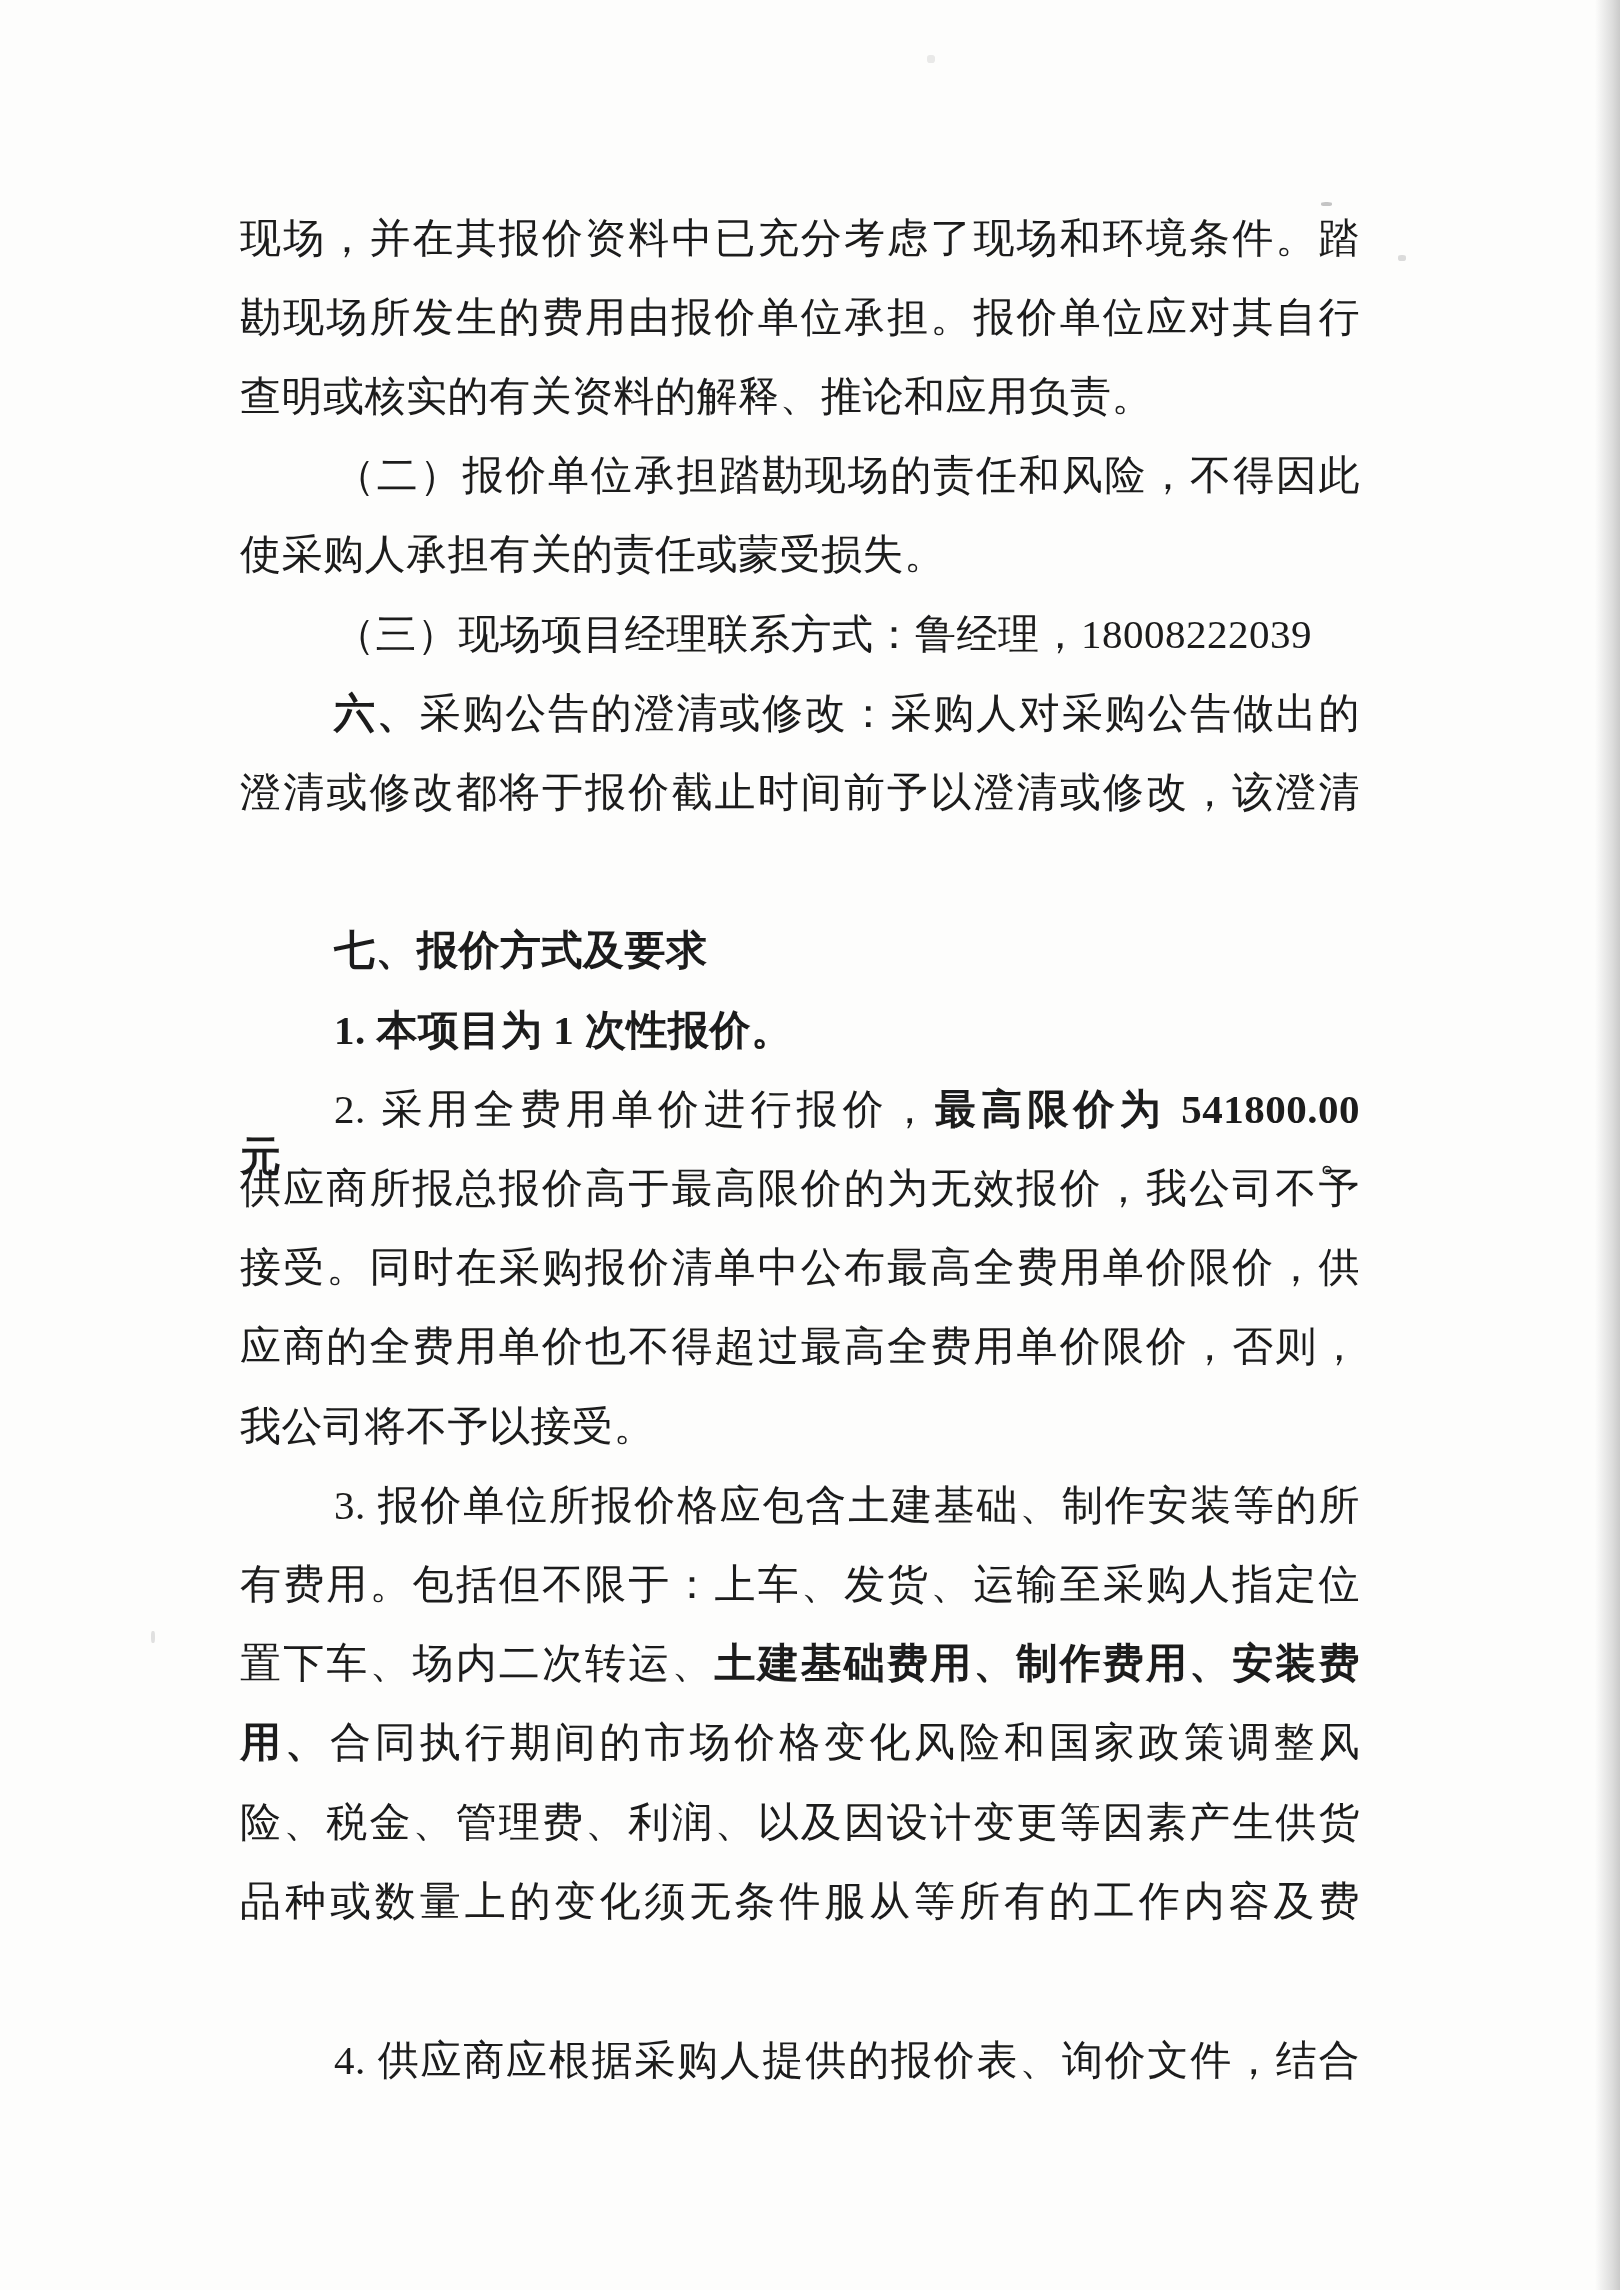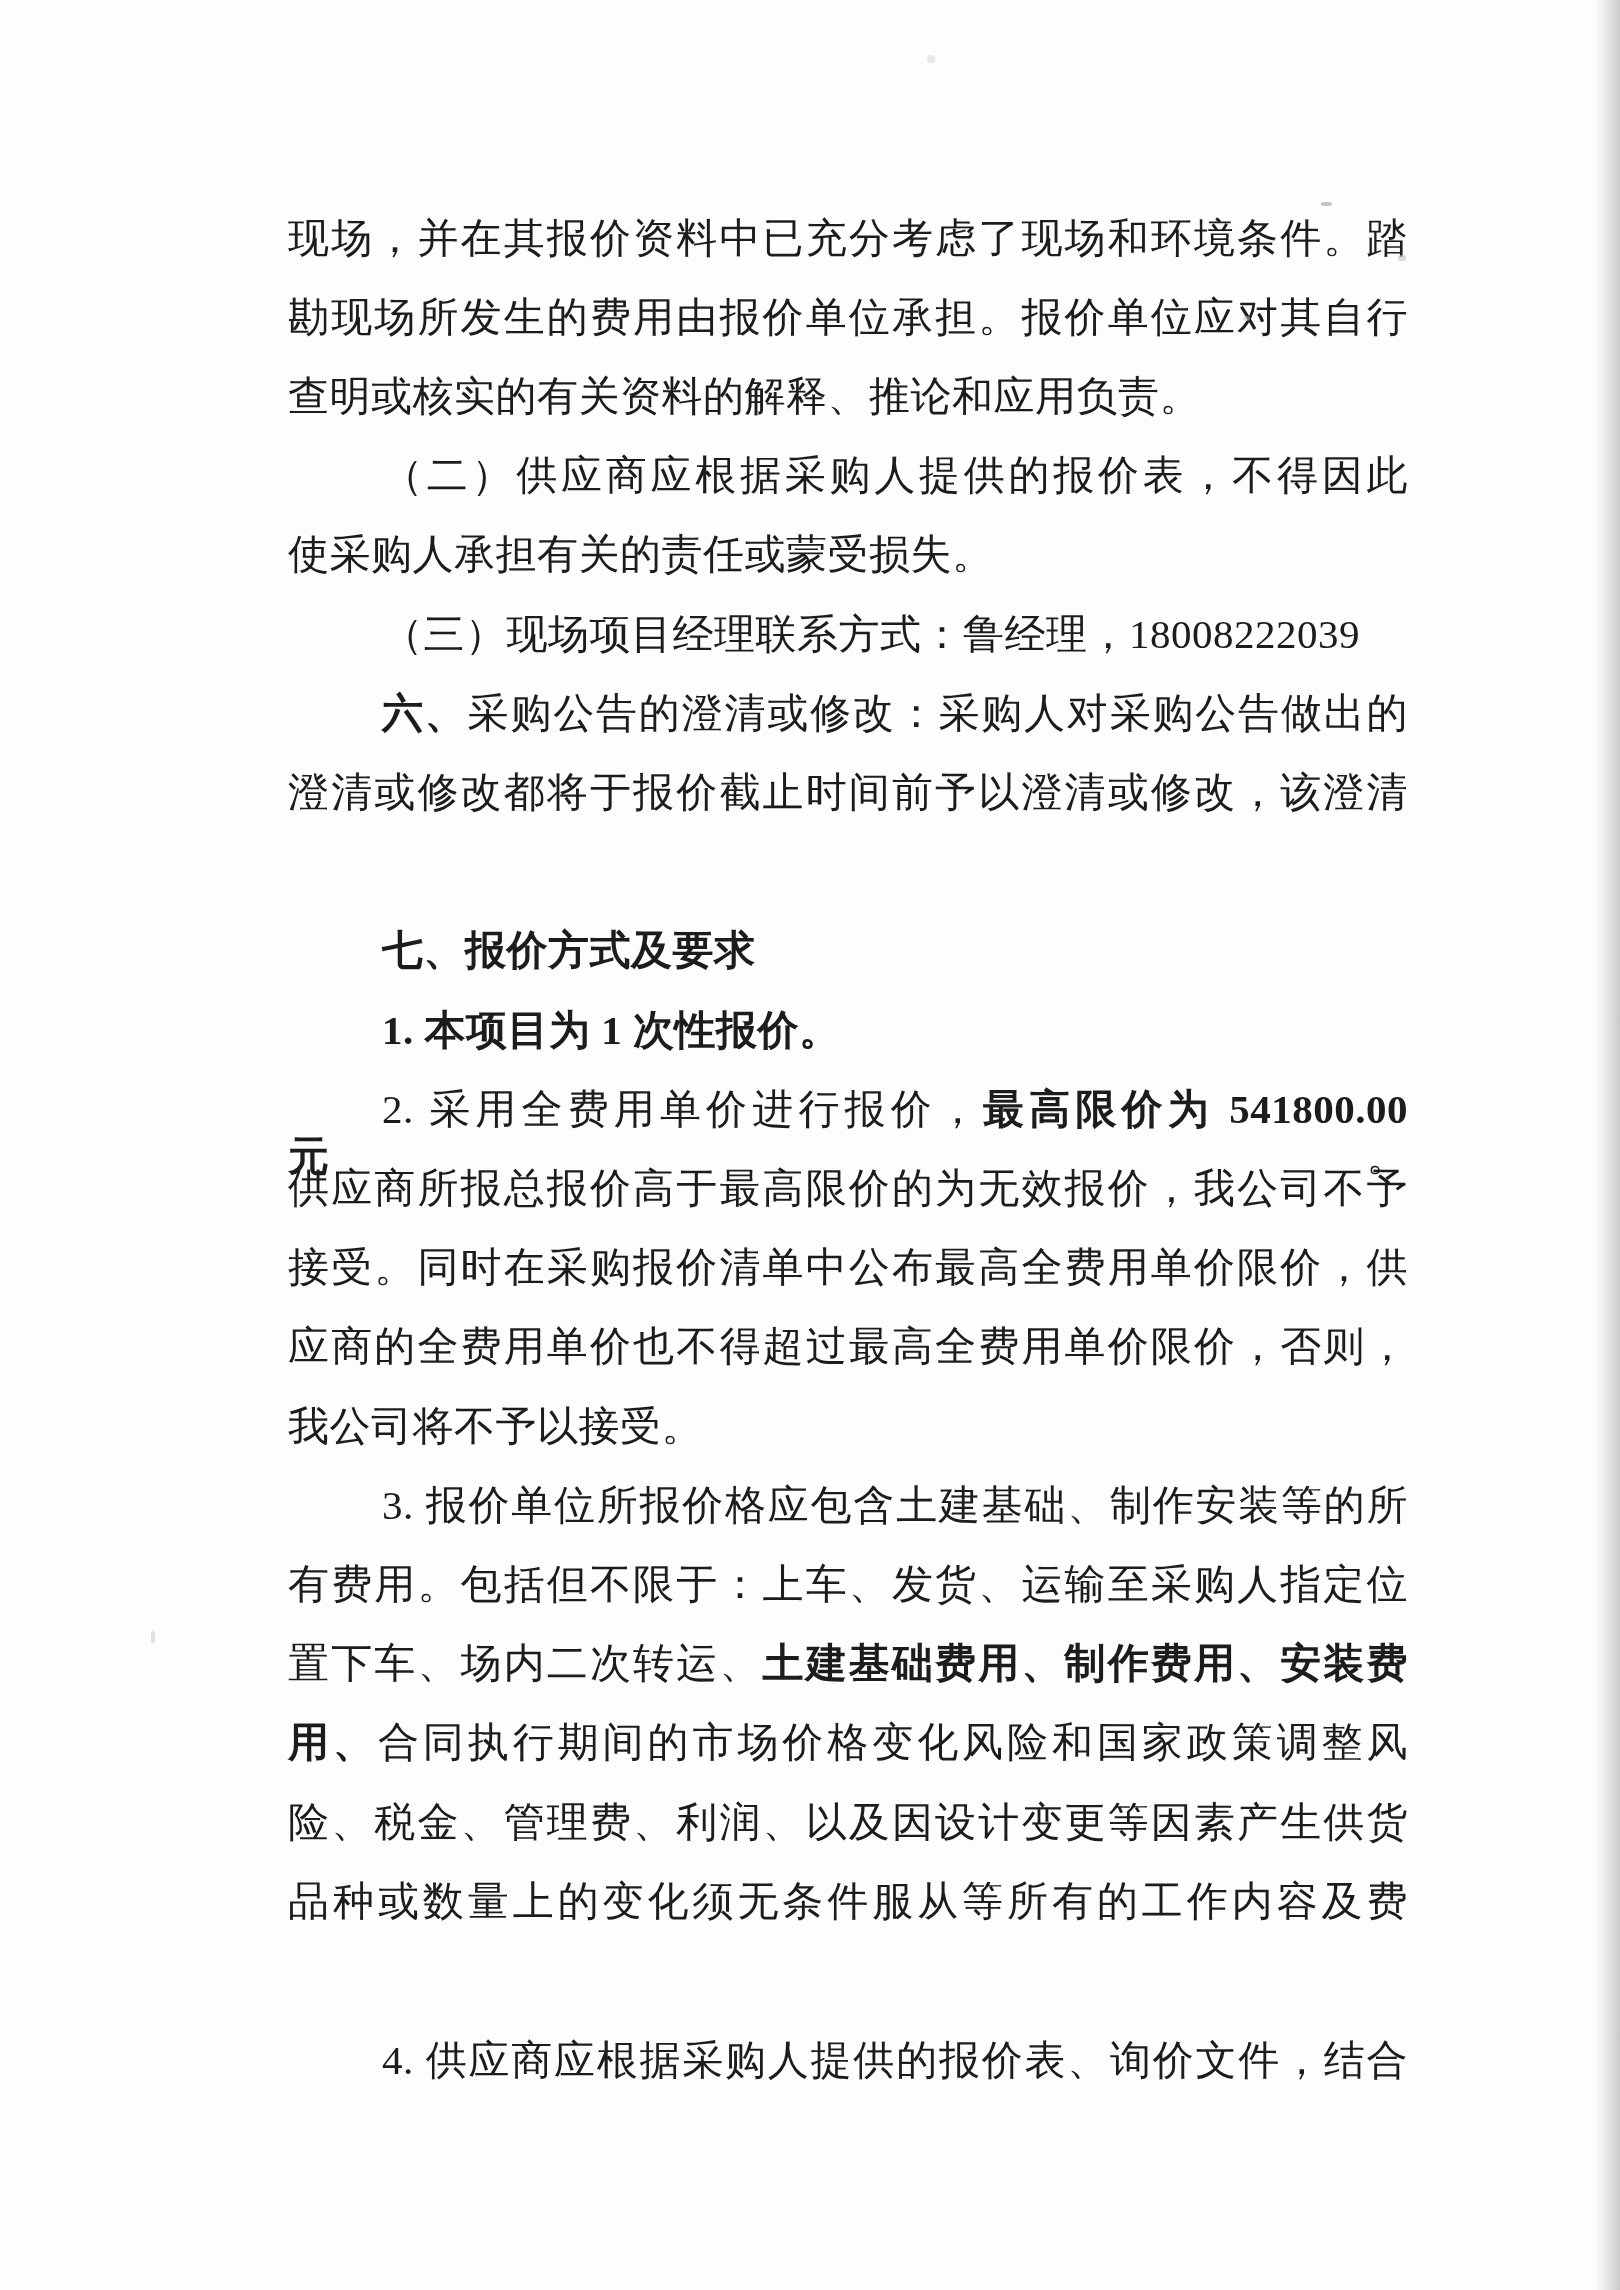--- a/index.html
+++ b/index.html
@@ -20,21 +20,20 @@
     height:100%;
   }
   .line{
     position:absolute;
     left:0;
     width:100%;
     font-size:41px;
     line-height:1.15;
     white-space:nowrap;
     letter-spacing:0.5px;
-    margin-left:48px;
   }
   .line.full{
     white-space:normal;
     text-align:justify;
     text-align-last:justify;
   }
   .line.ind{
     text-indent:94px;
   }
   .b{
@@ -61,21 +60,21 @@
 <div class="page">
 
   <div class="textblock">
 
     <div class="line full" style="top:215px"><span>现场，并在其报价资料中已充分考虑了现场和环境条件。踏</span></div>
 
     <div class="line full" style="top:294px"><span>勘现场所发生的费用由报价单位承担。报价单位应对其自行</span></div>
 
     <div class="line" style="top:373px"><span>查明或核实的有关资料的解释、推论和应用负责。</span></div>
 
-    <div class="line full ind" style="top:452px"><span>（二）供应商应根据采购人提供的报价表，不得因此</span></div>
+    <div class="line full ind" style="top:452px"><span>（二）报价单位承担踏勘现场的责任和风险，不得因此</span></div>
 
     <div class="line" style="top:531px"><span>使采购人承担有关的责任或蒙受损失。</span></div>
 
     <div class="line ind" style="top:611px"><span>（三）现场项目经理联系方式：鲁经理，18008222039</span></div>
 
     <div class="line full ind" style="top:690px"><span class="b">六、</span><span>采购公告的澄清或修改：采购人对采购公告做出的</span></div>
 
     <div class="line full" style="top:769px"><span>澄清或修改都将于报价截止时间前予以澄清或修改，该澄清</span></div>
 
 

